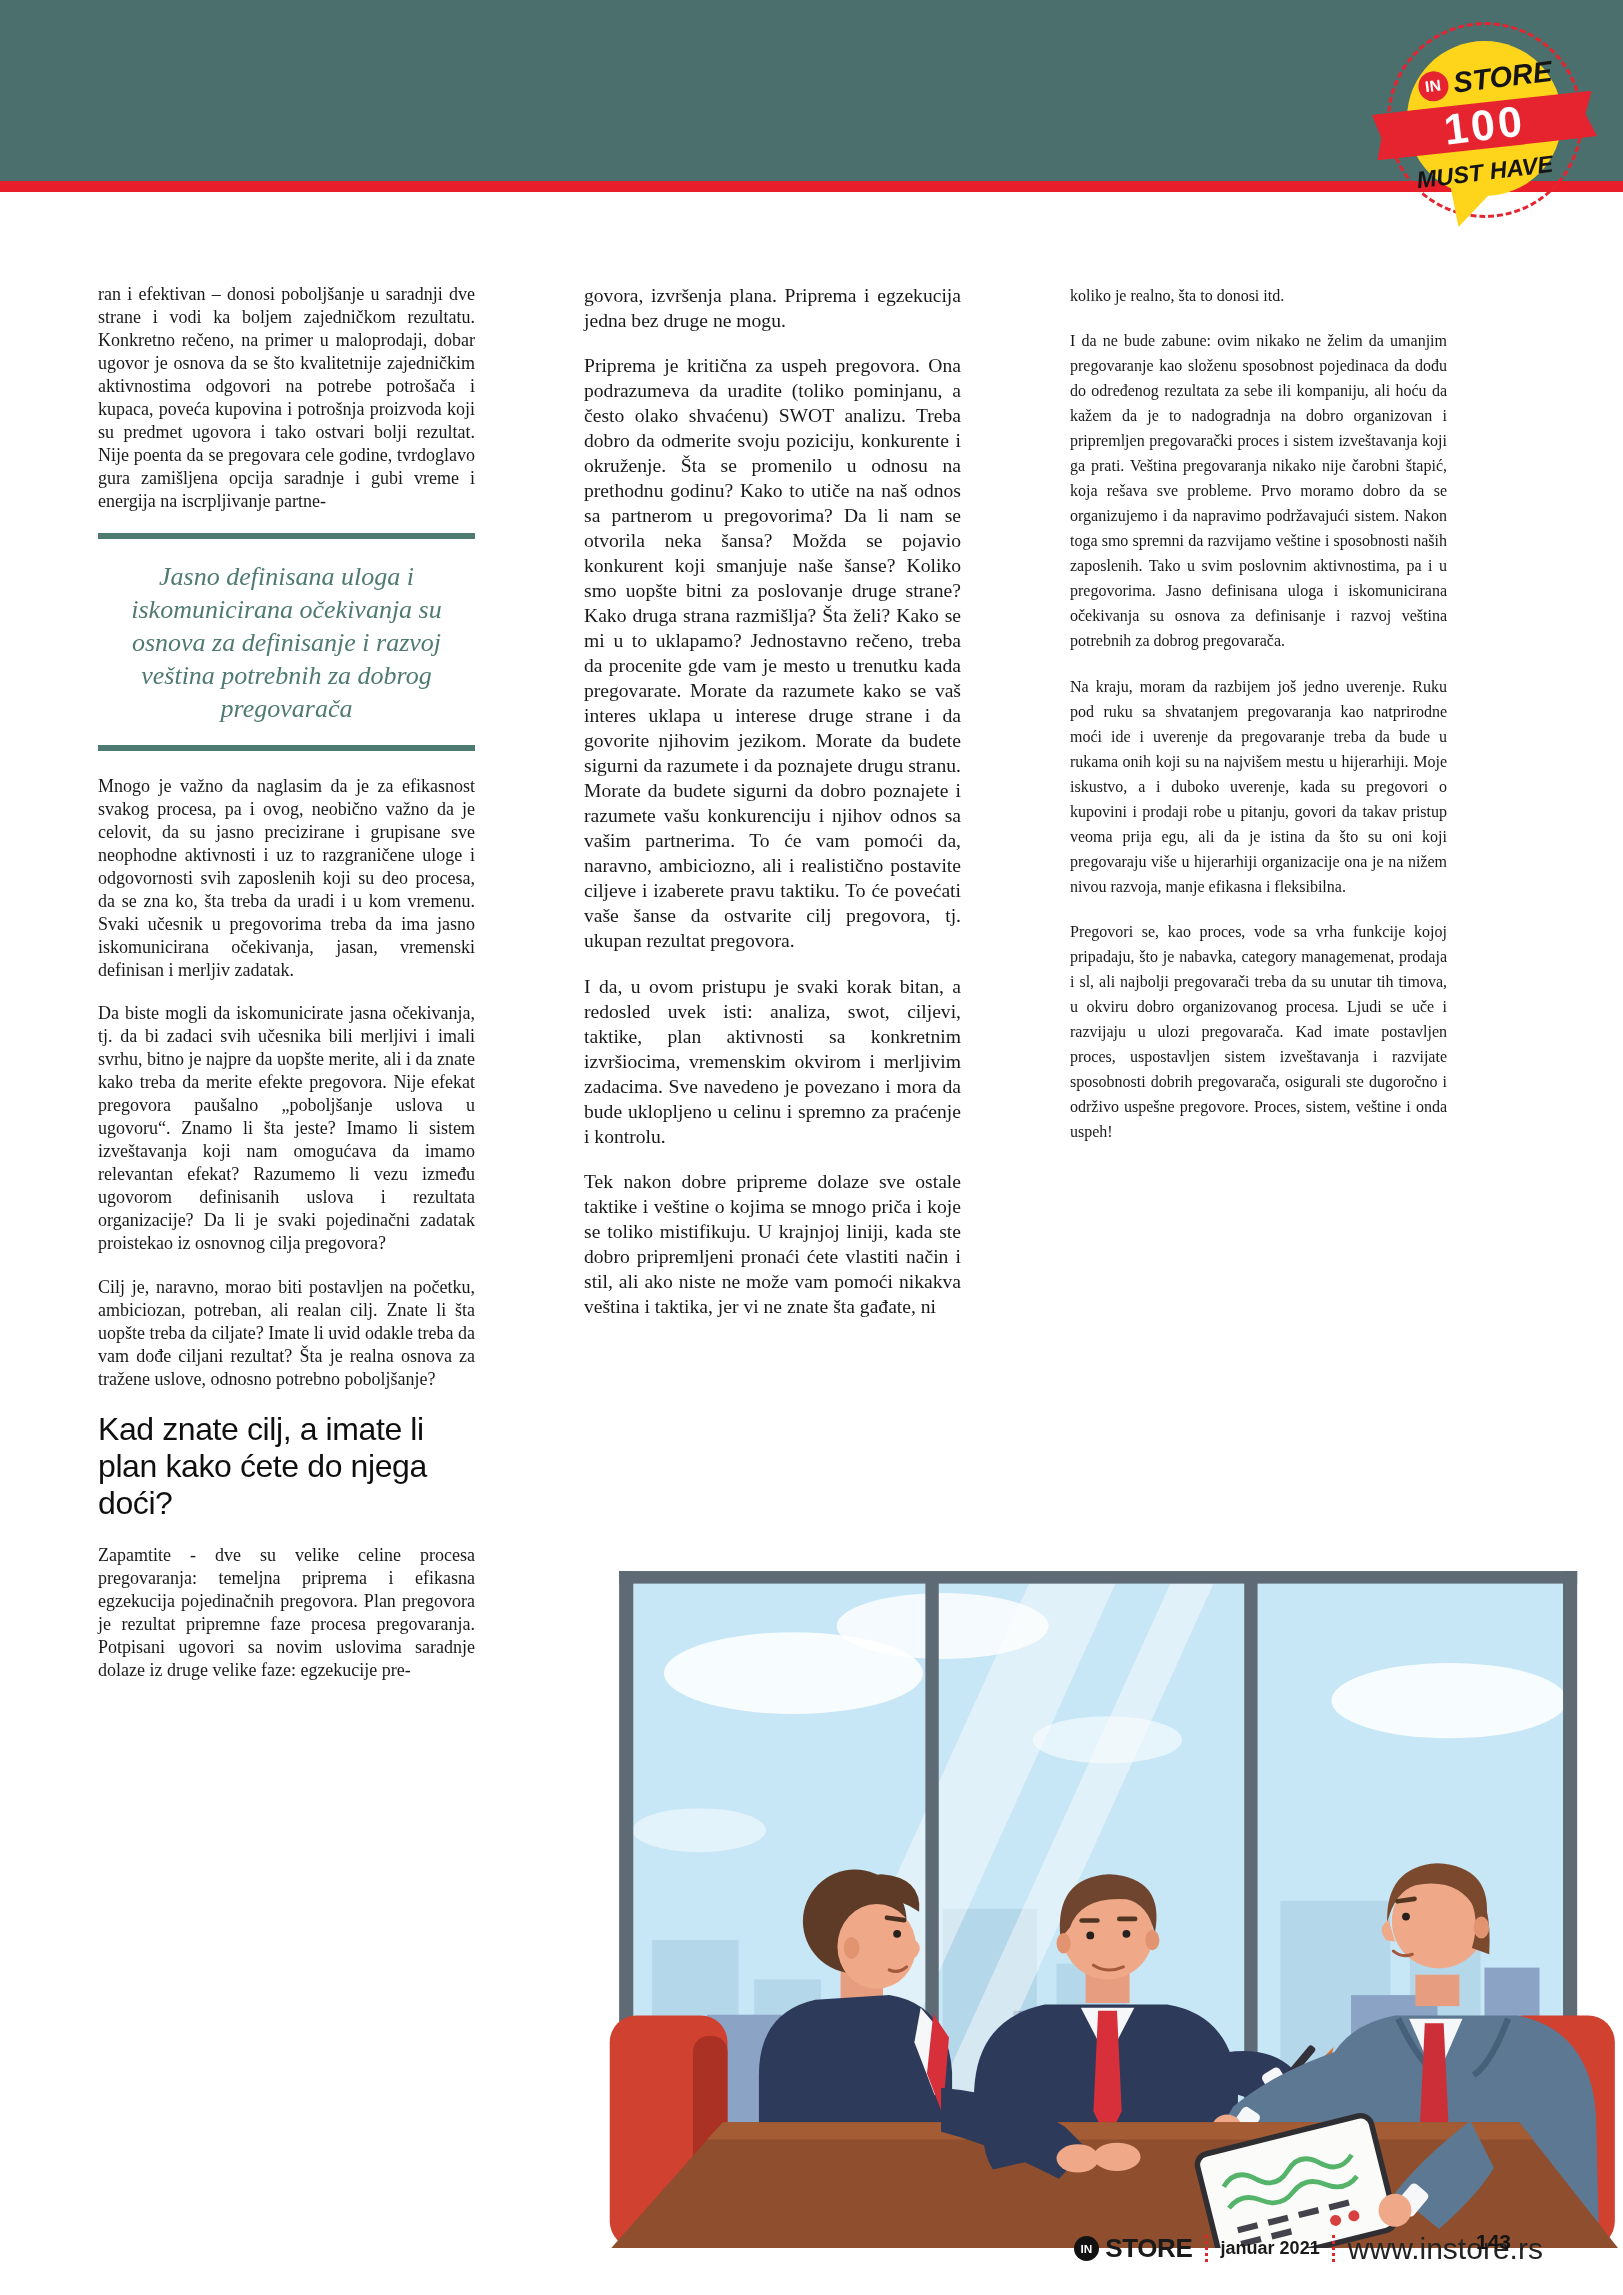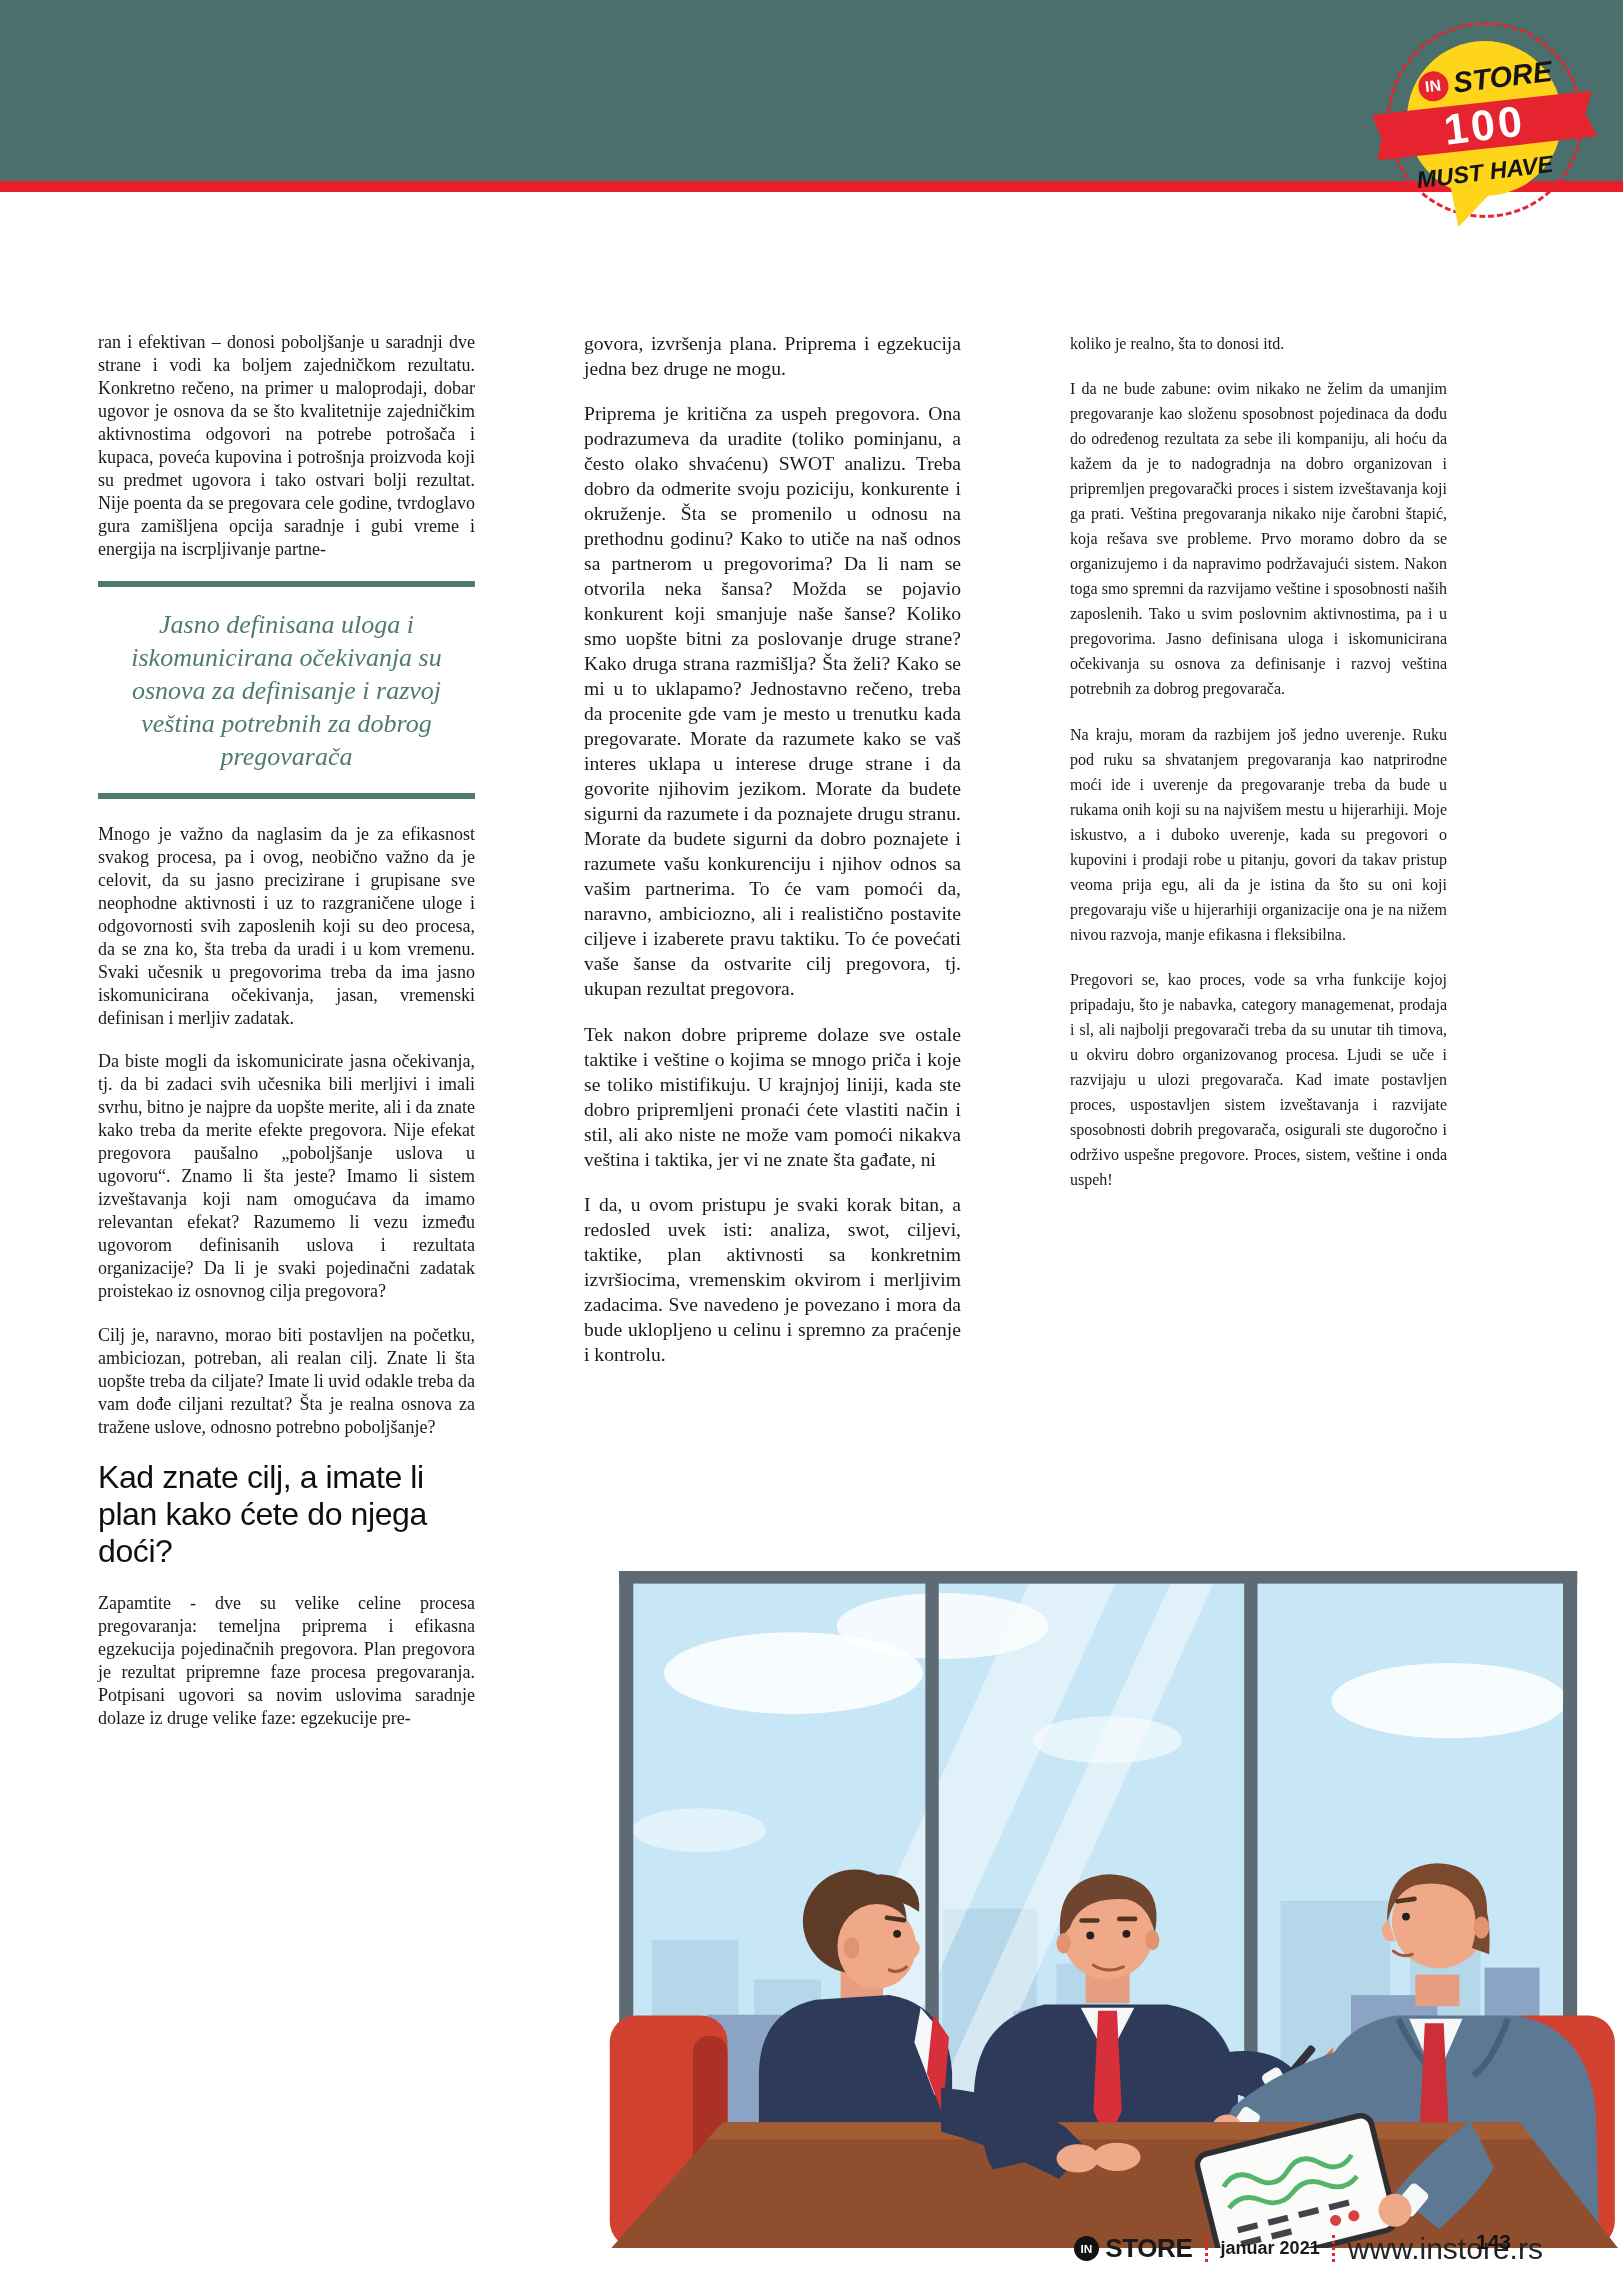--- a/index.html
+++ b/index.html
@@ -23,21 +23,21 @@
             display:flex;align-items:center;justify-content:center;font-size:15.7px;font-weight:800;}
   .badge-store{font-size:29px;font-weight:800;font-style:italic;color:#151515;letter-spacing:0px;}
   .badge-ribbon{position:absolute;left:-12.6px;top:79px;width:221px;height:49px;background:#e62430;
                 transform:rotate(-7deg);display:flex;align-items:center;justify-content:center;
                 clip-path:polygon(0 0, 100% 6%, 96% 52%, 100% 100%, 0 94%, 3% 50%);}
   .badge-number{color:#ffffff;font-size:43px;font-weight:800;letter-spacing:3.1px;}
   .badge-must{position:absolute;left:0;top:137px;width:100%;text-align:center;transform:rotate(-7deg);
               font-size:23.6px;font-weight:800;font-style:italic;color:#151515;}
 
   
-  .col{position:absolute;top:283px;width:377px;text-align:justify;margin-top:48px;}
+  .col{position:absolute;top:283px;width:377px;text-align:justify;}
   .col p{margin:0 0 20.4px 0;}
   .col-1{left:98px;font-size:18px;line-height:23px;}
   .col-2{left:584px;font-size:19.6px;line-height:25px;}
   .col-3{left:1070px;font-size:16px;line-height:25px;}
 
   .pullquote{border-top:6.3px solid #4d7a71;border-bottom:6.3px solid #4d7a71;
              padding:20.4px 3.1px;margin:6.3px 0 23.6px 0;color:#4f7a71;font-style:italic;
              font-size:26px;line-height:33px;text-align:center;}
   .heading{font-family:"Liberation Sans", sans-serif;font-weight:400;font-size:32px;line-height:37px;
            letter-spacing:-0.4px;color:#0f0f0f;text-align:left;margin:9.4px 0 22px 0;}
@@ -86,22 +86,22 @@
     <p>Mnogo je važno da naglasim da je za efikasnost svakog procesa, pa i ovog, neobično važno da je celovit, da su jasno precizirane i grupisane sve neophodne aktivnosti i uz to razgraničene uloge i odgovornosti svih zaposlenih koji su deo procesa, da se zna ko, šta treba da uradi i u kom vremenu. Svaki učesnik u pregovorima treba da ima jasno iskomunicirana očekivanja, jasan, vremenski definisan i merljiv zadatak.</p>
     <p>Da biste mogli da iskomunicirate jasna očekivanja, tj. da bi zadaci svih učesnika bili merljivi i imali svrhu, bitno je najpre da uopšte merite, ali i da znate kako treba da merite efekte pregovora. Nije efekat pregovora paušalno „poboljšanje uslova u ugovoru“. Znamo li šta jeste? Imamo li sistem izveštavanja koji nam omogućava da imamo relevantan efekat? Razumemo li vezu između ugovorom definisanih uslova i rezultata organizacije? Da li je svaki pojedinačni zadatak proistekao iz osnovnog cilja pregovora?</p>
     <p>Cilj je, naravno, morao biti postavljen na početku, ambiciozan, potreban, ali realan cilj. Znate li šta uopšte treba da ciljate? Imate li uvid odakle treba da vam dođe ciljani rezultat? Šta je realna osnova za tražene uslove, odnosno potrebno poboljšanje?</p>
     <div class="heading">Kad znate cilj, a imate li plan kako ćete do njega doći?</div>
     <p>Zapamtite - dve su velike celine procesa pregovaranja: temeljna priprema i efikasna egzekucija pojedinačnih pregovora. Plan pregovora je rezultat pripremne faze procesa pregovaranja. Potpisani ugovori sa novim uslovima saradnje dolaze iz druge velike faze: egzekucije pre-</p>
   </div>
 
   <div class="col col-2">
     <p>govora, izvršenja plana. Priprema i egzekucija jedna bez druge ne mogu.</p>
     <p>Priprema je kritična za uspeh pregovora. Ona podrazumeva da uradite (toliko pominjanu, a često olako shvaćenu) SWOT analizu. Treba dobro da odmerite svoju poziciju, konkurente i okruženje. Šta se promenilo u odnosu na prethodnu godinu? Kako to utiče na naš odnos sa partnerom u pregovorima? Da li nam se otvorila neka šansa? Možda se pojavio konkurent koji smanjuje naše šanse? Koliko smo uopšte bitni za poslovanje druge strane? Kako druga strana razmišlja? Šta želi? Kako se mi u to uklapamo? Jednostavno rečeno, treba da procenite gde vam je mesto u trenutku kada pregovarate. Morate da razumete kako se vaš interes uklapa u interese druge strane i da govorite njihovim jezikom. Morate da budete sigurni da razumete i da poznajete drugu stranu. Morate da budete sigurni da dobro poznajete i razumete vašu konkurenciju i njihov odnos sa vašim partnerima. To će vam pomoći da, naravno, ambiciozno, ali i realistično postavite ciljeve i izaberete pravu taktiku. To će povećati vaše šanse da ostvarite cilj pregovora, tj. ukupan rezultat pregovora.</p>
+    <p>I da, u ovom pristupu je svaki korak bitan, a redosled uvek isti: analiza, swot, ciljevi, taktike, plan aktivnosti sa konkretnim izvršiocima, vremenskim okvirom i merljivim zadacima. Sve navedeno je povezano i mora da bude uklopljeno u celinu i spremno za praćenje i kontrolu.</p>
     <p>Tek nakon dobre pripreme dolaze sve ostale taktike i veštine o kojima se mnogo priča i koje se toliko mistifikuju. U krajnjoj liniji, kada ste dobro pripremljeni pronaći ćete vlastiti način i stil, ali ako niste ne može vam pomoći nikakva veština i taktika, jer vi ne znate šta gađate, ni</p>
-    <p>I da, u ovom pristupu je svaki korak bitan, a redosled uvek isti: analiza, swot, ciljevi, taktike, plan aktivnosti sa konkretnim izvršiocima, vremenskim okvirom i merljivim zadacima. Sve navedeno je povezano i mora da bude uklopljeno u celinu i spremno za praćenje i kontrolu.</p>
   </div>
 
   <div class="col col-3">
     <p>koliko je realno, šta to donosi itd.</p>
     <p>I da ne bude zabune: ovim nikako ne želim da umanjim pregovaranje kao složenu sposobnost pojedinaca da dođu do određenog rezultata za sebe ili kompaniju, ali hoću da kažem da je to nadogradnja na dobro organizovan i pripremljen pregovarački proces i sistem izveštavanja koji ga prati. Veština pregovaranja nikako nije čarobni štapić, koja rešava sve probleme. Prvo moramo dobro da se organizujemo i da napravimo podržavajući sistem. Nakon toga smo spremni da razvijamo veštine i sposobnosti naših zaposlenih. Tako u svim poslovnim aktivnostima, pa i u pregovorima. Jasno definisana uloga i iskomunicirana očekivanja su osnova za definisanje i razvoj veština potrebnih za dobrog pregovarača.</p>
     <p>Na kraju, moram da razbijem još jedno uverenje. Ruku pod ruku sa shvatanjem pregovaranja kao natprirodne moći ide i uverenje da pregovaranje treba da bude u rukama onih koji su na najvišem mestu u hijerarhiji. Moje iskustvo, a i duboko uverenje, kada su pregovori o kupovini i prodaji robe u pitanju, govori da takav pristup veoma prija egu, ali da je istina da što su oni koji pregovaraju više u hijerarhiji organizacije ona je na nižem nivou razvoja, manje efikasna i fleksibilna.</p>
     <p>Pregovori se, kao proces, vode sa vrha funkcije kojoj pripadaju, što je nabavka, category managemenat, prodaja i sl, ali najbolji pregovarači treba da su unutar tih timova, u okviru dobro organizovanog procesa. Ljudi se uče i razvijaju u ulozi pregovarača. Kad imate postavljen proces, uspostavljen sistem izveštavanja i razvijate sposobnosti dobrih pregovarača, osigurali ste dugoročno i održivo uspešne pregovore. Proces, sistem, veštine i onda uspeh!</p>
   </div>
 
   <div class="illus">

